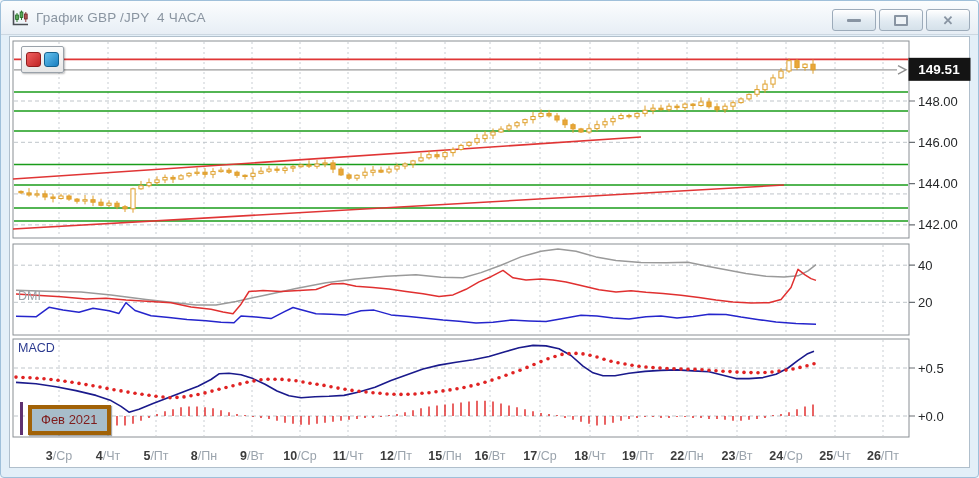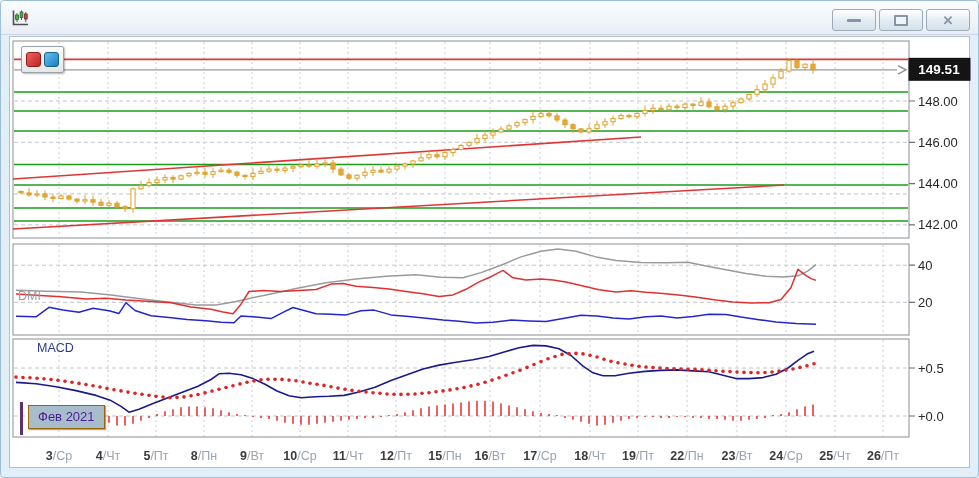--- a/index.html
+++ b/index.html
@@ -24,43 +24,44 @@
   svg text{font-family:"Liberation Sans",sans-serif;}
   .legend-box{position:absolute;left:20px;top:45px;width:41px;height:25px;
               background:linear-gradient(#fcfcfc,#e6e6e6);border:1px solid #9aa2aa;border-radius:2px;
               box-shadow:1px 1px 2px rgba(0,0,0,.28);display:flex;gap:3px;align-items:center;
               justify-content:center;z-index:4;}
   .sq{width:13px;height:13px;border-radius:3px;display:inline-block;}
   .sq.red{background:linear-gradient(135deg,#f06060,#c02525);border:1px solid #8f1d1d;}
   .sq.blue{background:linear-gradient(135deg,#66c2ee,#1a7fc0);border:1px solid #15628f;}
   .panel-label{position:absolute;z-index:4;font-size:12.5px;}
   .panel-label.dmi{left:17px;top:244px;color:#9aa0a6;margin-top:44px;}
-  .panel-label.macd{left:17px;top:340px;color:#2b3a8f;margin-left:19px;}
+  .panel-label.macd{left:17px;top:340px;color:#2b3a8f;}
   .month-sep{position:absolute;left:19px;top:401px;width:3px;height:33px;background:#5e3070;z-index:4;}
   .month-box{position:absolute;left:27px;top:404px;height:22px;line-height:22px;padding:0 9px;
-             background:#a7bdca;border:1px solid #a16207;color:#4c1d95;font-size:13px;
+             background:#a7bdca;border:4px solid #a16207;color:#7f1d1d;font-size:13px;
              box-shadow:1px 1px 1px rgba(0,0,0,.35);z-index:4;}
 </style>
 </head>
 <body>
 
 <div class="window">
 
   <div class="titlebar">
     <span class="app-icon">
       <svg width="20" height="18" viewBox="0 0 20 18">
         <path d="M3.5 1.5 V15.5 H18" stroke="#4a4f55" stroke-width="1.6" fill="none"></path>
         <line x1="7" y1="4" x2="7" y2="13" stroke="#2f7d2f" stroke-width="1"></line>
         <rect x="5.6" y="6" width="2.8" height="4.5" fill="#59a659" stroke="#1f671f" stroke-width="0.8"></rect>
         <line x1="11.5" y1="1.5" x2="11.5" y2="11" stroke="#2f7d2f" stroke-width="1"></line>
         <rect x="10.1" y="3" width="2.8" height="5.5" fill="#59a659" stroke="#1f671f" stroke-width="0.8"></rect>
         <line x1="15.8" y1="3" x2="15.8" y2="13" stroke="#8c3a3a" stroke-width="1"></line>
         <rect x="14.4" y="5" width="2.8" height="5" fill="#b05555" stroke="#6e2424" stroke-width="0.8"></rect>
       </svg>
     </span>
+    <span class="title">График GBP /JPY  4 ЧАСА</span>
     <div class="win-buttons">
       <button class="win-btn">
           <span class="glyph-min"></span>
         </button>
       <button class="win-btn">
           <span class="glyph-max"></span>
         </button>
       <button class="win-btn">
           <span class="glyph-close">✕</span>
         </button>

